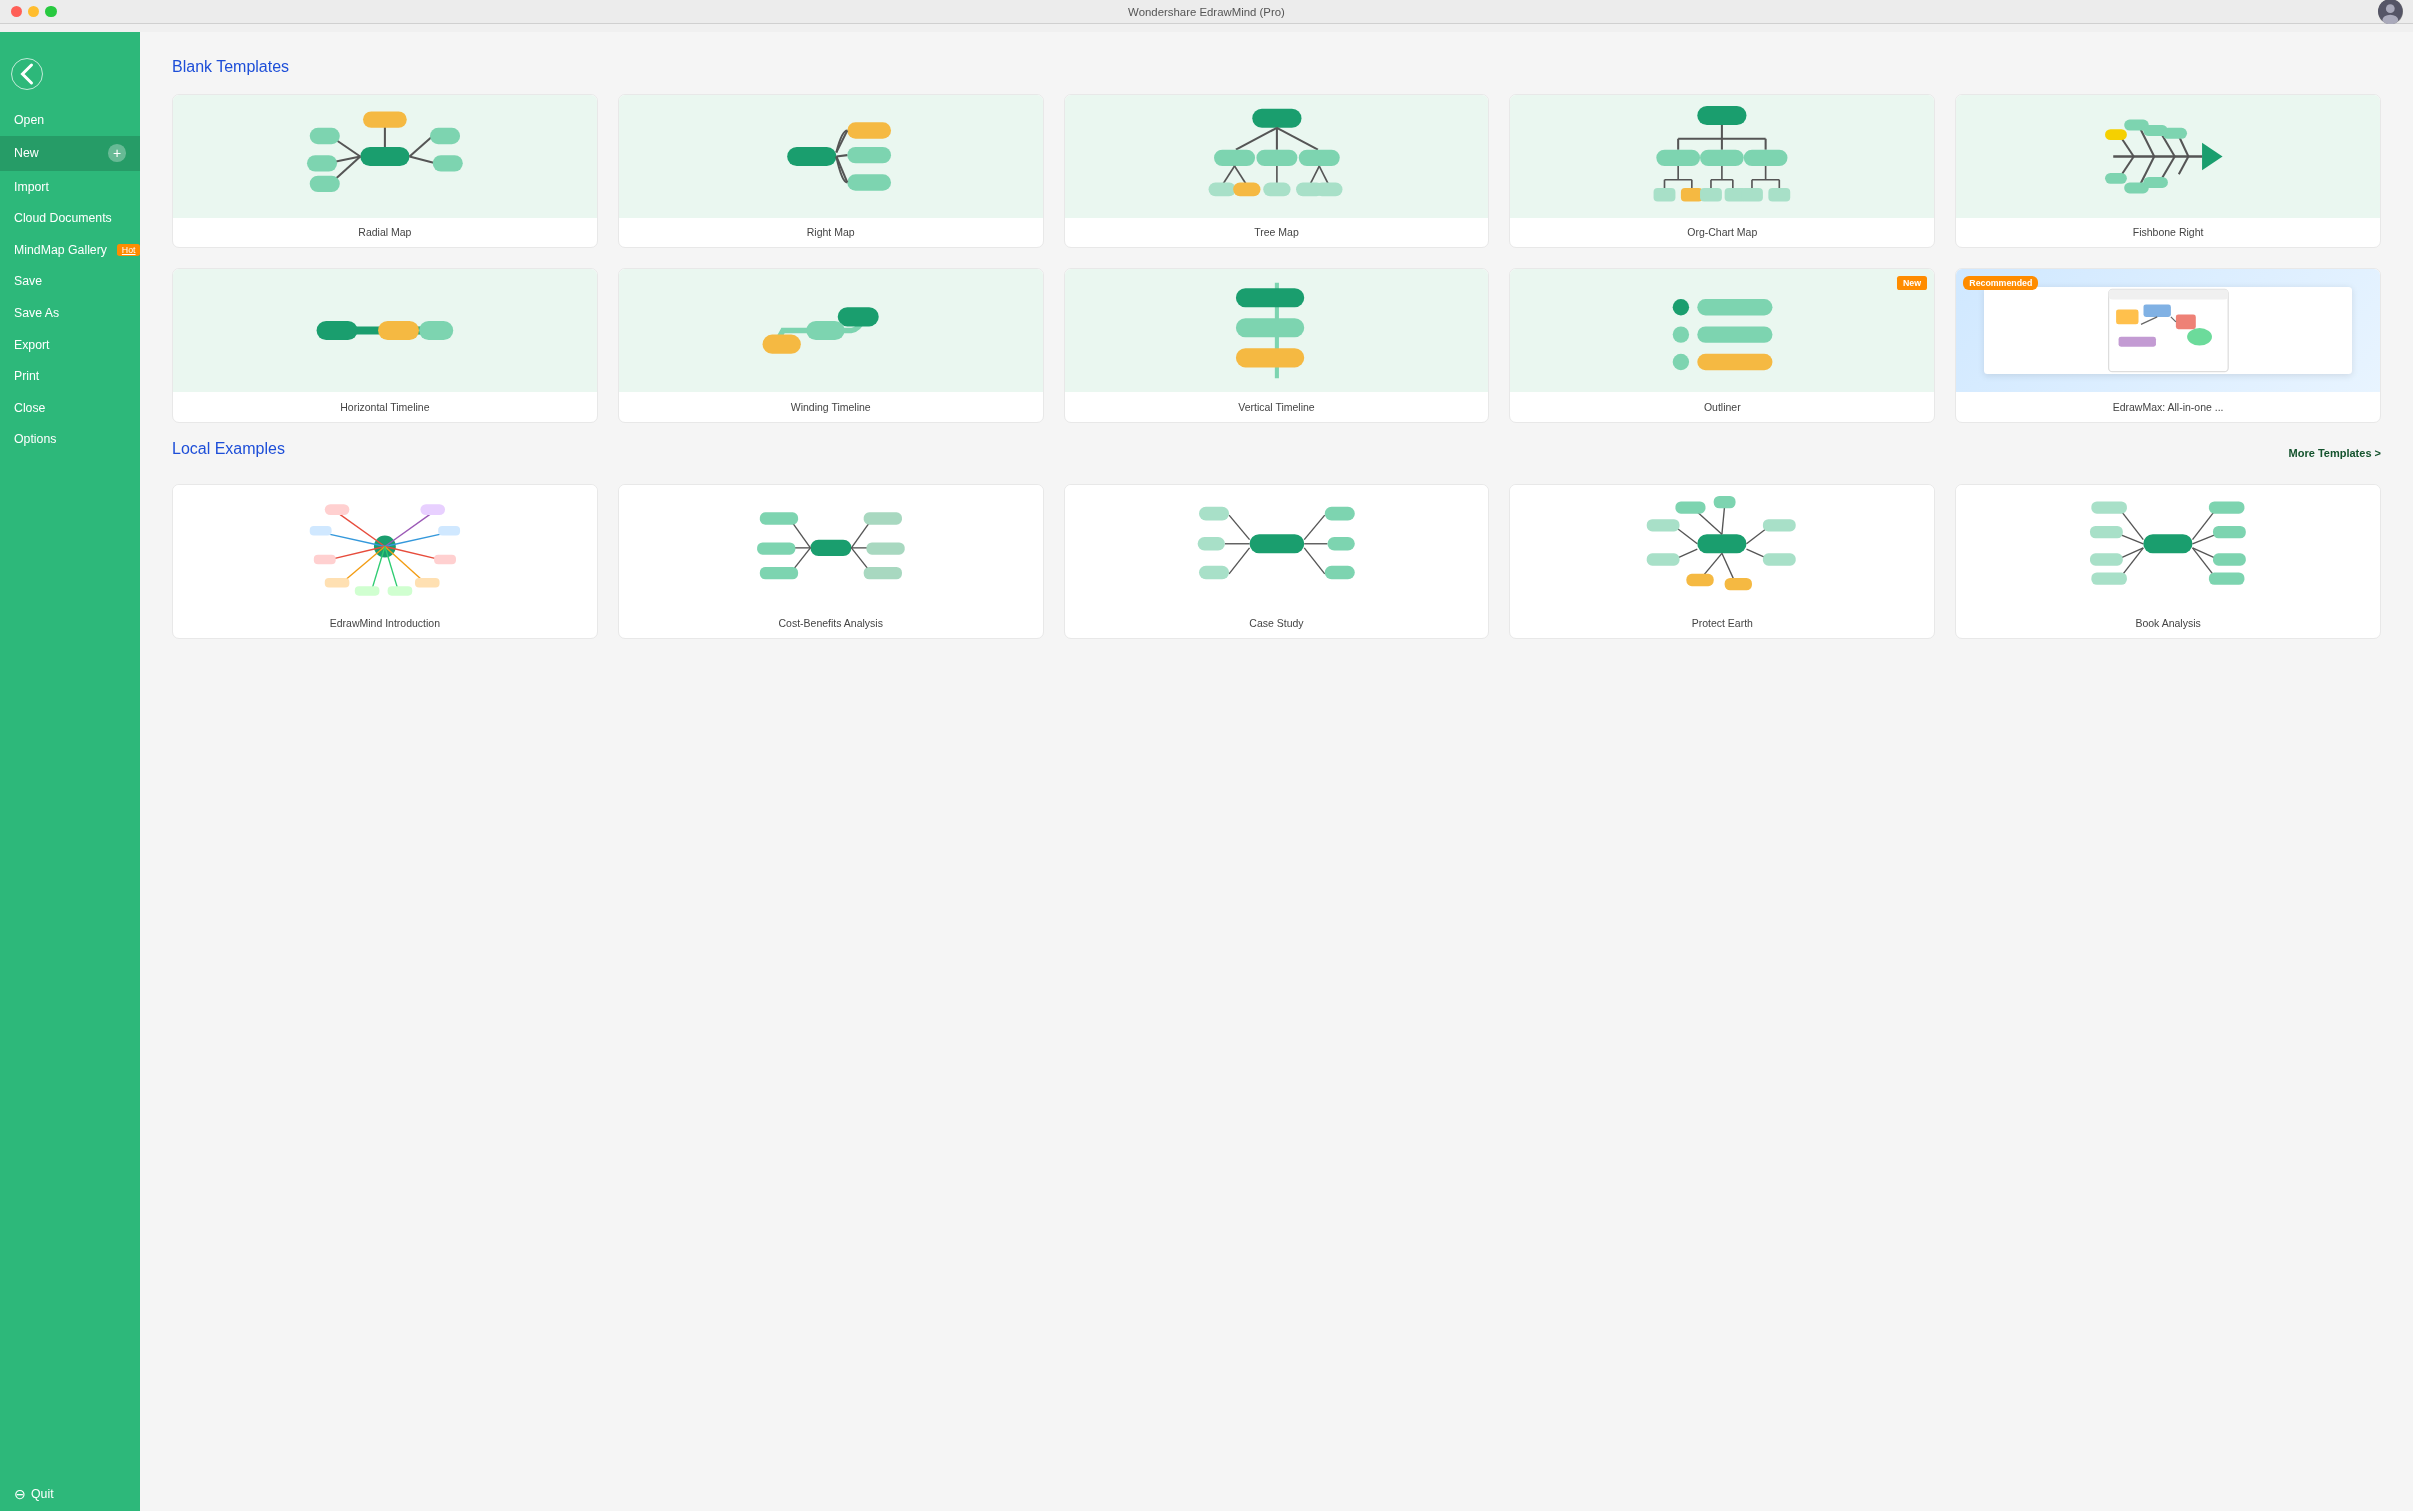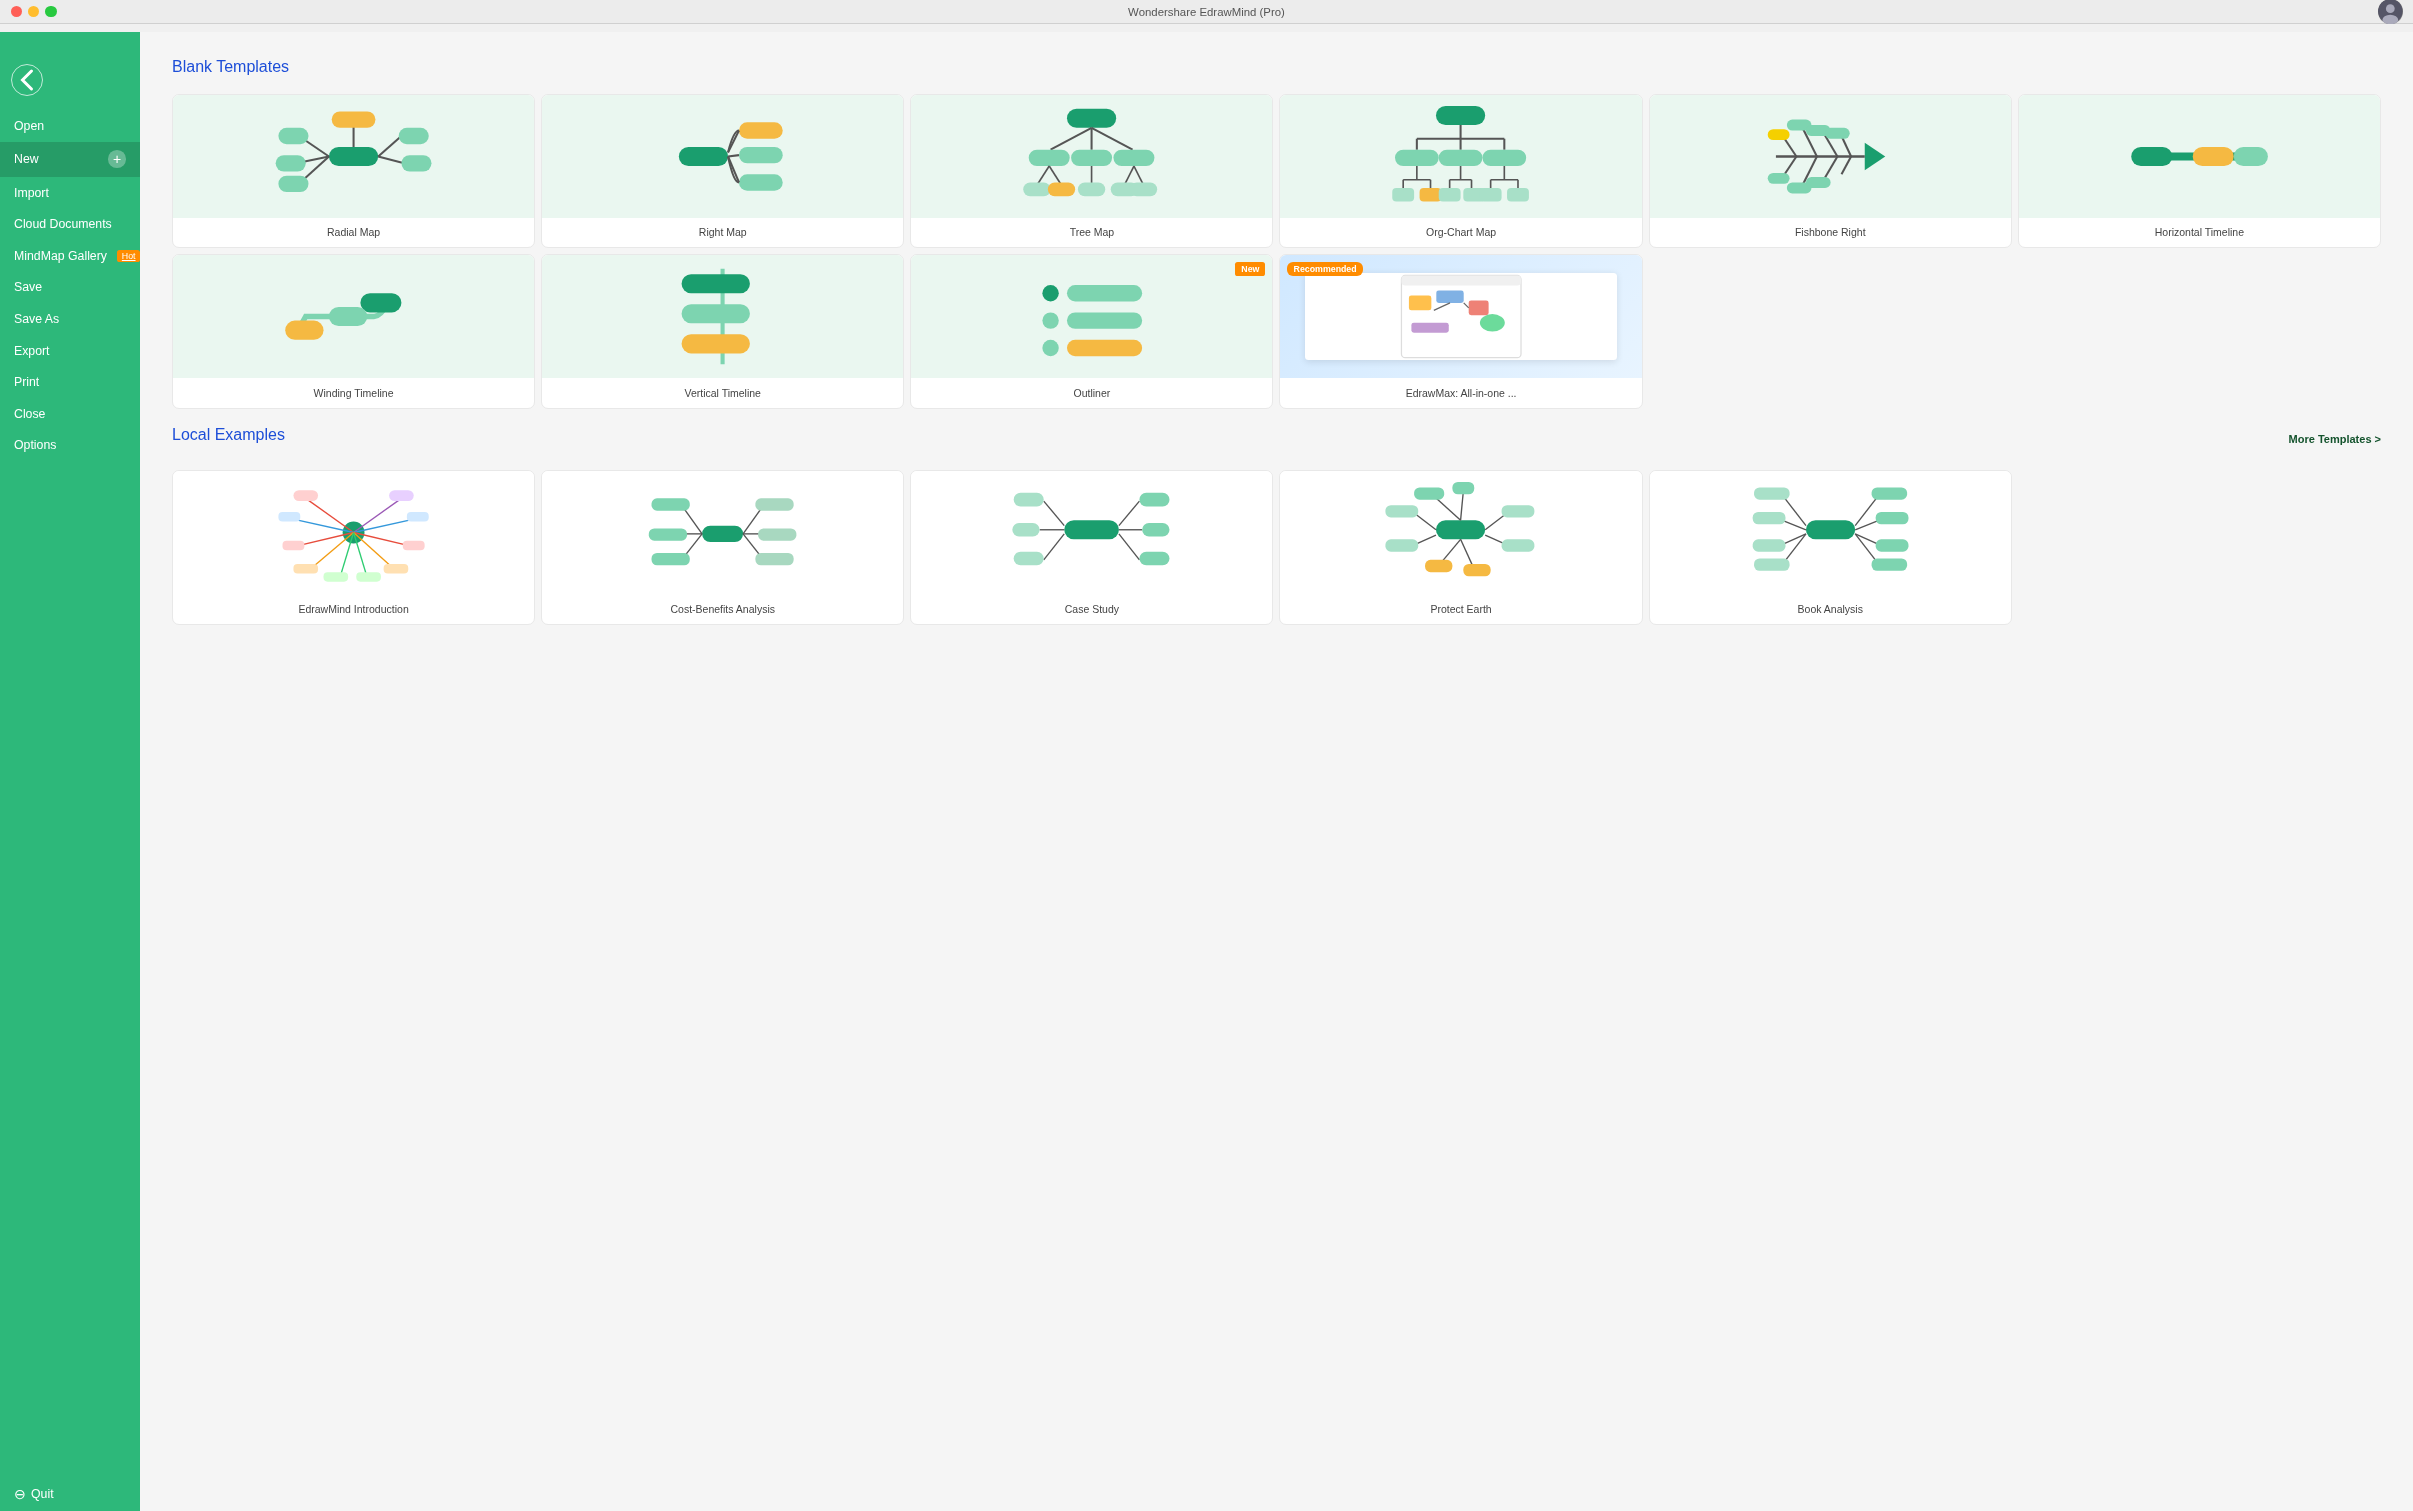--- a/index.html
+++ b/index.html
@@ -15,21 +15,21 @@
     .titlebar-controls { position: absolute; left: 10.5px; display: flex; gap: 6.1px; }
     .titlebar-btn { width: 11.4px; height: 11.4px; border-radius: 50%; border: none; }
     .titlebar-btn.close { background: #ff5f57; }
     .titlebar-btn.minimize { background: #ffbd2e; }
     .titlebar-btn.maximize { background: #28c940; }
     .titlebar-avatar { position: absolute; right: 10.5px; width: 24.6px; height: 24.6px; border-radius: 50%; overflow: hidden; background: #888; }
 
     
     .sidebar {
       width: 140px; min-width: 140px; background: #2db87a; margin-top: 32px;
-      display: flex; flex-direction: column; padding-top: 25px;
+      display: flex; flex-direction: column; padding-top: 19px;
       color: white; height: calc(100vh - 32px); overflow-y: auto;
     }
     .sidebar-back {
       width: 32px; height: 32px; border-radius: 50%; border: 1.8px solid rgba(255,255,255,0.7);
       display: flex; align-items: center; justify-content: center;
       margin: 7px 10.5px 14px 10.5px; cursor: pointer; flex-shrink: 0;
     }
     .sidebar-item {
       padding: 8.8px 14px; font-size: 12.3px; cursor: pointer; display: flex; align-items: center; gap: 7px;
       white-space: nowrap;
@@ -51,21 +51,21 @@
     .main {
       margin-top: 32px; flex: 1; overflow-y: auto; background: #f5f5f5; padding: 26px 32px;
     }
 
     .section-title {
       font-size: 16px; font-weight: 400; color: #1d4ed8; margin-bottom: 17.6px;
     }
 
     
     .template-grid {
-      display: grid; grid-template-columns: repeat(6, 1fr); gap: 6px; margin-bottom: 14px;
+      display: grid; grid-template-columns: repeat(5, 1fr); gap: 20px; margin-bottom: 14px;
     }
     .template-card {
       background: white; border-radius: 7px; overflow: hidden; cursor: pointer;
       border: 0.9px solid #e8e8e8; transition: box-shadow 0.2s;
     }
     .template-thumb {
       height: 123px; display: flex; align-items: center; justify-content: center;
       background: #eaf7f0; position: relative; overflow: hidden;
     }
     .template-label {

